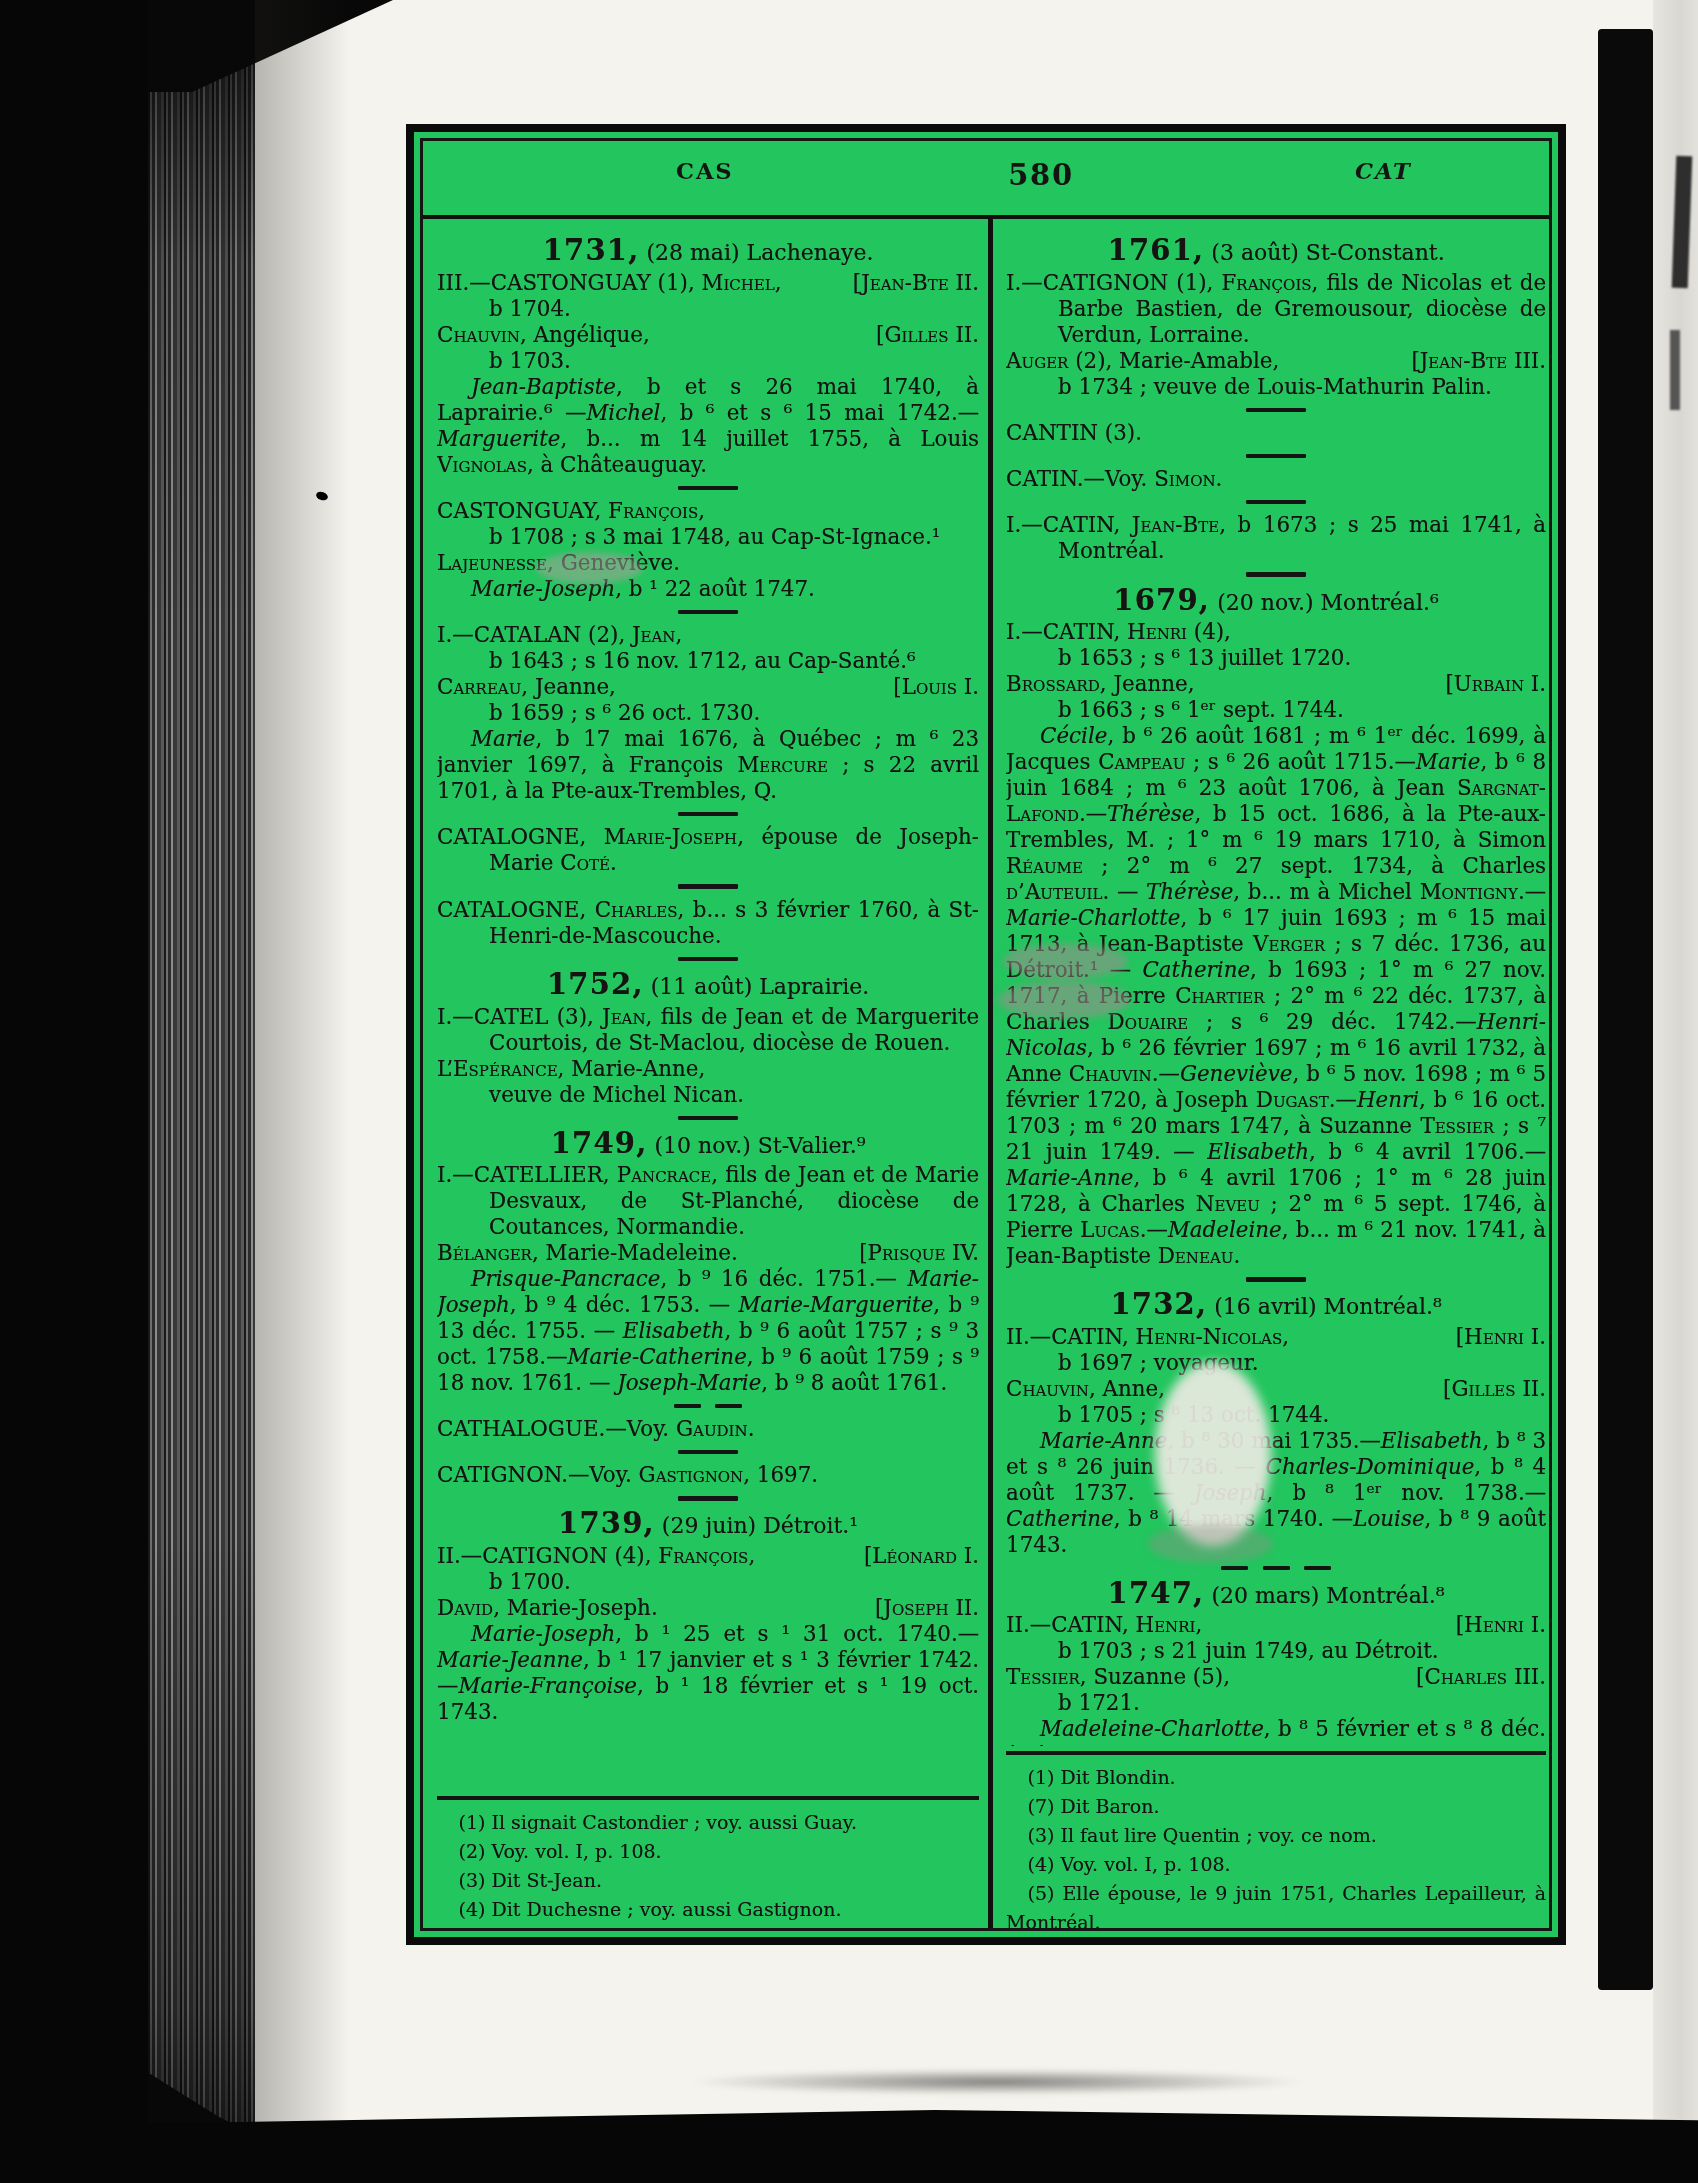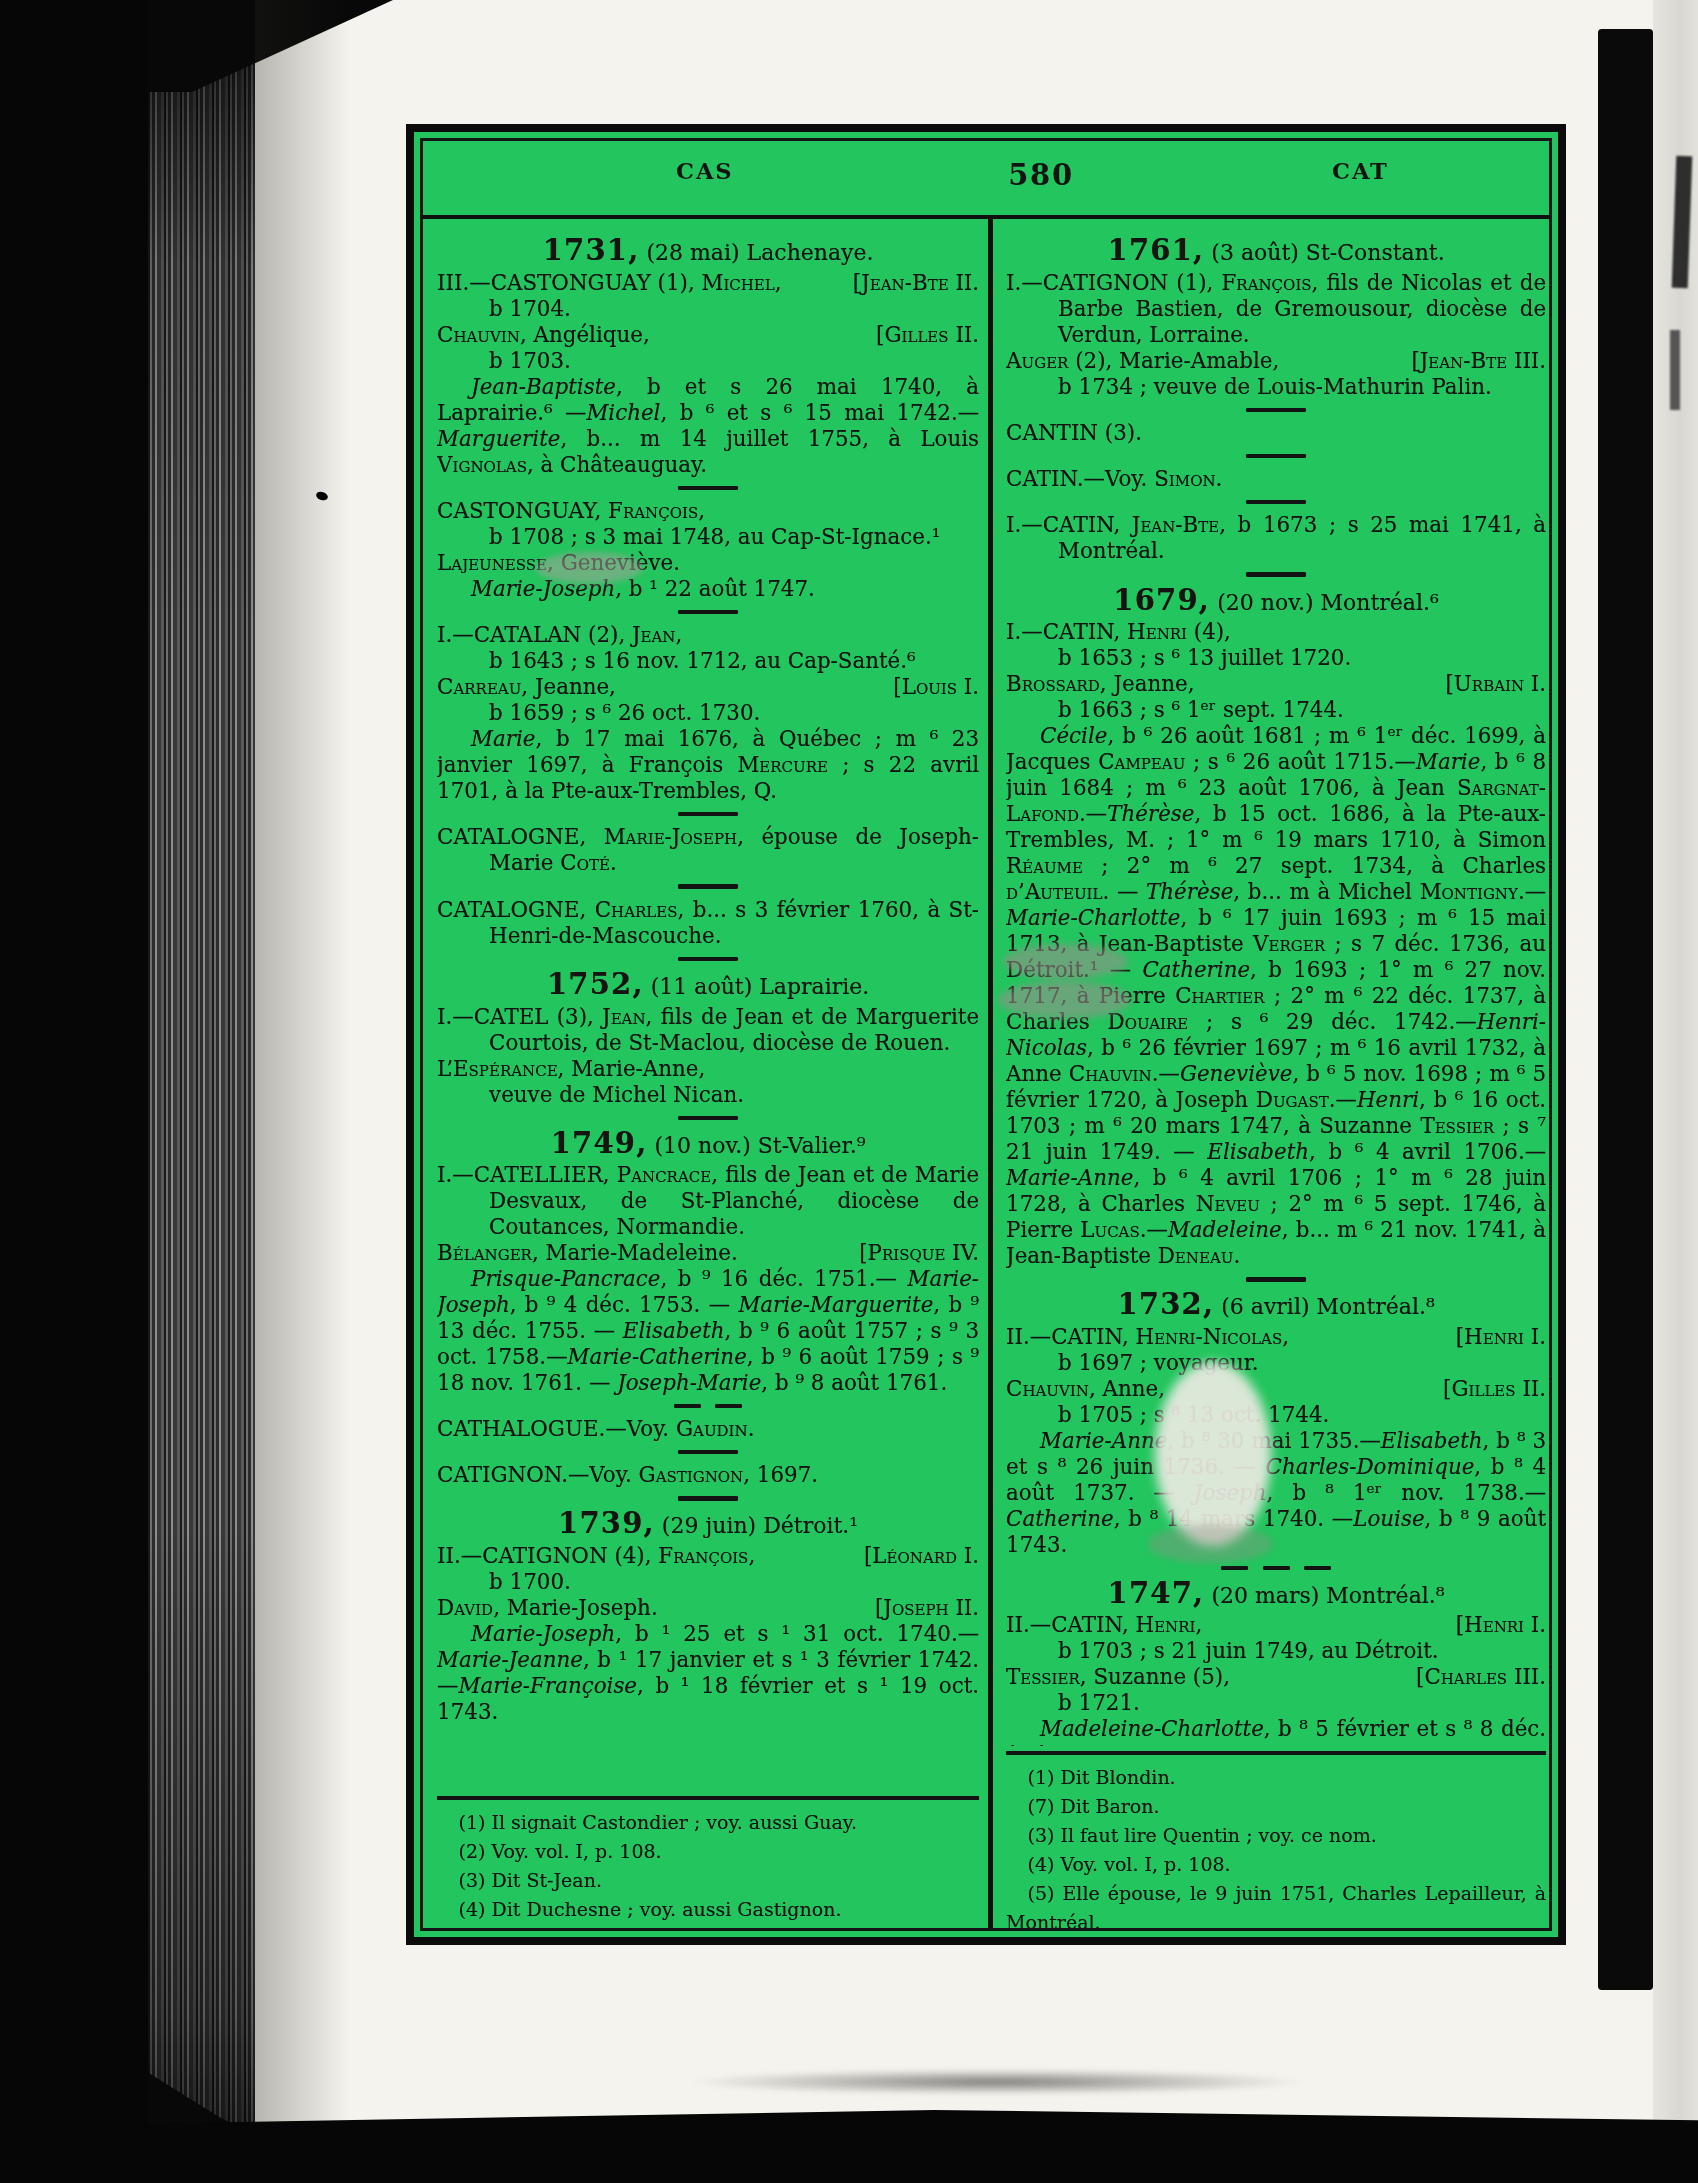--- a/index.html
+++ b/index.html
@@ -31,21 +31,21 @@
     background:radial-gradient(ellipse at center,rgba(35,35,35,.55),rgba(35,35,35,0) 70%);filter:blur(2.4px);}
   #ink-dot{left:316px;top:492px;width:11.6px;height:8px;background:#000;border-radius:50%;transform:rotate(18deg);}
   
   #page{left:406px;top:124px;width:1144px;height:1805px;border:8px solid #0b0b0b;background:#22c55e;}
   #page-inner{position:absolute;left:6.1px;top:6.1px;right:6.1px;bottom:6.1px;border:3.1px solid #151515;}
   
   #hdr{position:absolute;left:0;top:17px;width:100%;height:43px;}
   #hdr span{position:absolute;font-size:22.6px;letter-spacing:1.8px;font-weight:700;}
   #hdr-left{left:253px;}
   #hdr-num{left:572px;width:92px;text-align:center;font-size:29px !important;}
-  #hdr-right{left:909px;}
+  #hdr-right{left:932px;font-style:italic;}
   #hdr-rule{position:absolute;left:0;top:74px;width:100%;height:4.3px;background:#101010;}
   #col-divider{position:absolute;left:565px;top:74px;width:4.9px;height:1713px;background:#101010;}
   
   .col{position:absolute;font-size:21.4px;line-height:26px;overflow:hidden;
        text-shadow:0 0 0.6px rgba(20,18,16,.55);}
   #col-left{left:14px;top:86px;width:542px;height:1565px;}
   #col-right{left:583px;top:86px;width:540px;height:1519px;}
   .foot{position:absolute;font-size:19px;line-height:29px;text-shadow:0 0 0.6px rgba(20,18,16,.5);}
   #fn-left{left:14px;top:1655px;width:542px;}
   #fn-right{left:583px;top:1610px;width:540px;}
@@ -185,21 +185,21 @@
           </div>
           <div class="heading"><span class="big">1679,</span><span> (20 nov.) Montréal.⁶</span></div>
           <div class="para line"><span>I.—CATIN, </span><span class="sc">Henri</span><span> (4),</span></div>
           <div class="para line ind"><span>b 1653 ; s ⁶ 13 juillet 1720.</span></div>
           <div class="para line"><span class="bref"><span class="sc">[Urbain I.</span></span><span class="sc">Brossard</span><span>, Jeanne,</span></div>
           <div class="para line ind"><span>b 1663 ; s ⁶ 1ᵉʳ sept. 1744.</span></div>
           <div class="para child"><span class="it">Cécile</span><span>, b ⁶ 26 août 1681 ; m ⁶ 1ᵉʳ déc. 1699, à Jacques </span><span class="sc">Campeau</span><span> ; s ⁶ 26 août 1715.—</span><span class="it">Marie</span><span>, b ⁶ 8 juin 1684 ; m ⁶ 23 août 1706, à Jean </span><span class="sc">Sargnat-Lafond</span><span>.—</span><span class="it">Thérèse</span><span>, b 15 oct. 1686, à la Pte-aux-Trembles, M. ; 1° m ⁶ 19 mars 1710, à Simon </span><span class="sc">Réaume</span><span> ; 2° m ⁶ 27 sept. 1734, à Charles </span><span class="sc">d’Auteuil</span><span>. — </span><span class="it">Thérèse</span><span>, b... m à Michel </span><span class="sc">Montigny</span><span>.—</span><span class="it">Marie-Charlotte</span><span>, b ⁶ 17 juin 1693 ; m ⁶ 15 mai 1713, à Jean-Baptiste </span><span class="sc">Verger</span><span> ; s 7 déc. 1736, au Détroit.¹ — </span><span class="it">Catherine</span><span>, b 1693 ; 1° m ⁶ 27 nov. 1717, à Pierre </span><span class="sc">Chartier</span><span> ; 2° m ⁶ 22 déc. 1737, à Charles </span><span class="sc">Douaire</span><span> ; s ⁶ 29 déc. 1742.—</span><span class="it">Henri-Nicolas</span><span>, b ⁶ 26 février 1697 ; m ⁶ 16 avril 1732, à Anne </span><span class="sc">Chauvin</span><span>.—</span><span class="it">Geneviève</span><span>, b ⁶ 5 nov. 1698 ; m ⁶ 5 février 1720, à Joseph </span><span class="sc">Dugast</span><span>.—</span><span class="it">Henri</span><span>, b ⁶ 16 oct. 1703 ; m ⁶ 20 mars 1747, à Suzanne </span><span class="sc">Tessier</span><span> ; s ⁷ 21 juin 1749. — </span><span class="it">Elisabeth</span><span>, b ⁶ 4 avril 1706.—</span><span class="it">Marie-Anne</span><span>, b ⁶ 4 avril 1706 ; 1° m ⁶ 28 juin 1728, à Charles </span><span class="sc">Neveu</span><span> ; 2° m ⁶ 5 sept. 1746, à Pierre </span><span class="sc">Lucas</span><span>.—</span><span class="it">Madeleine</span><span>, b... m ⁶ 21 nov. 1741, à Jean-Baptiste </span><span class="sc">Deneau</span><span>.</span></div>
           <div class="sep">
             <span class="dash"></span>
           </div>
-          <div class="heading"><span class="big">1732,</span><span> (6 avril) Montréal.⁸</span></div>
+          <div class="heading"><span class="big">1732,</span><span> (16 avril) Montréal.⁸</span></div>
           <div class="para line"><span class="bref"><span class="sc">[Henri I.</span></span><span>II.—CATIN, </span><span class="sc">Henri-Nicolas,</span></div>
           <div class="para line ind"><span>b 1697 ; voyageur.</span></div>
           <div class="para line"><span class="bref"><span class="sc">[Gilles II.</span></span><span class="sc">Chauvin</span><span>, Anne,</span></div>
           <div class="para line ind"><span>b 1705 ; s ⁸ 13 oct. 1744.</span></div>
           <div class="para child"><span class="it">Marie-Anne</span><span>, b ⁸ 30 mai 1735.—</span><span class="it">Elisabeth</span><span>, b ⁸ 3 et s ⁸ 26 juin 1736. — </span><span class="it">Charles-Dominique</span><span>, b ⁸ 4 août 1737. — </span><span class="it">Joseph</span><span>, b ⁸ 1ᵉʳ nov. 1738.— </span><span class="it">Catherine</span><span>, b ⁸ 14 mars 1740. —</span><span class="it">Louise</span><span>, b ⁸ 9 août 1743.</span></div>
           <div class="sep">
             <span class="dash small"></span>
             <span class="dash small"></span>
             <span class="dash small"></span>
           </div>

